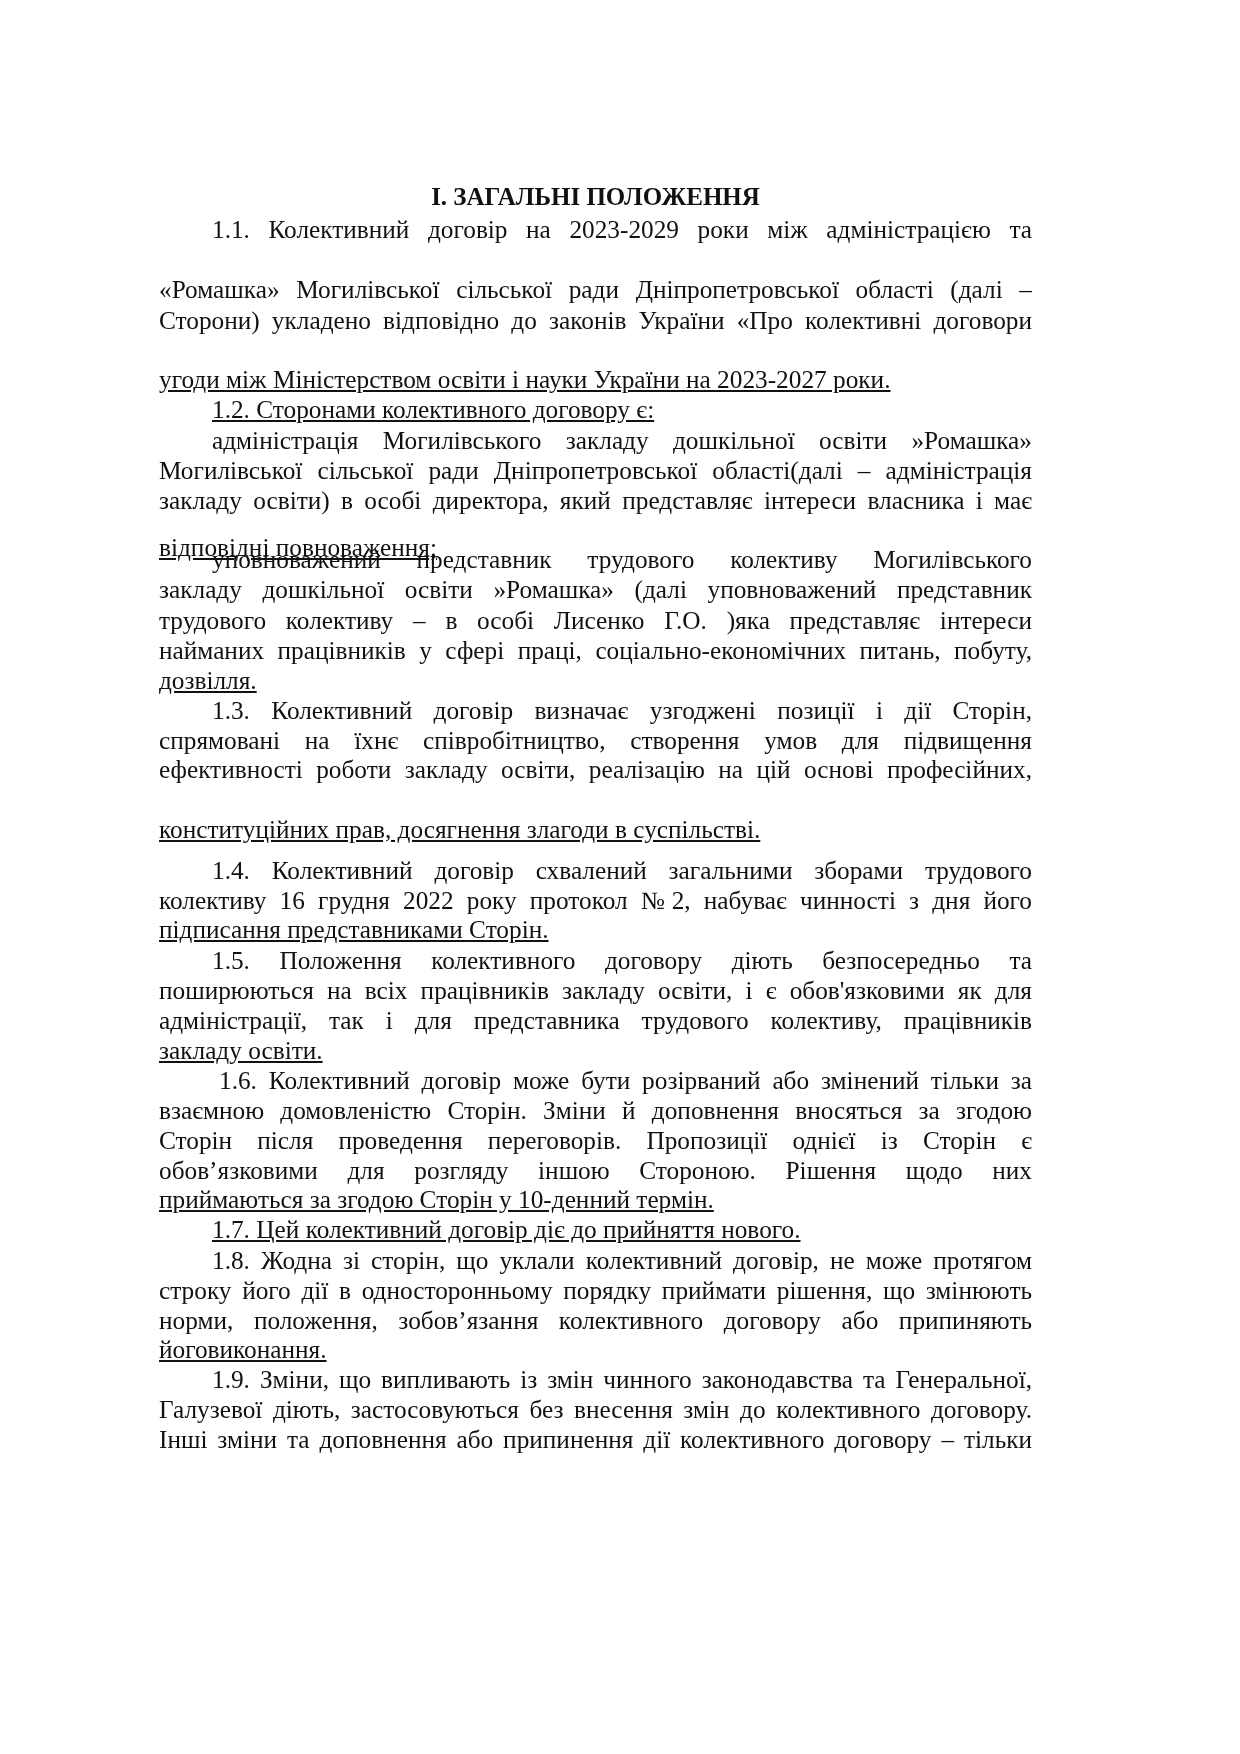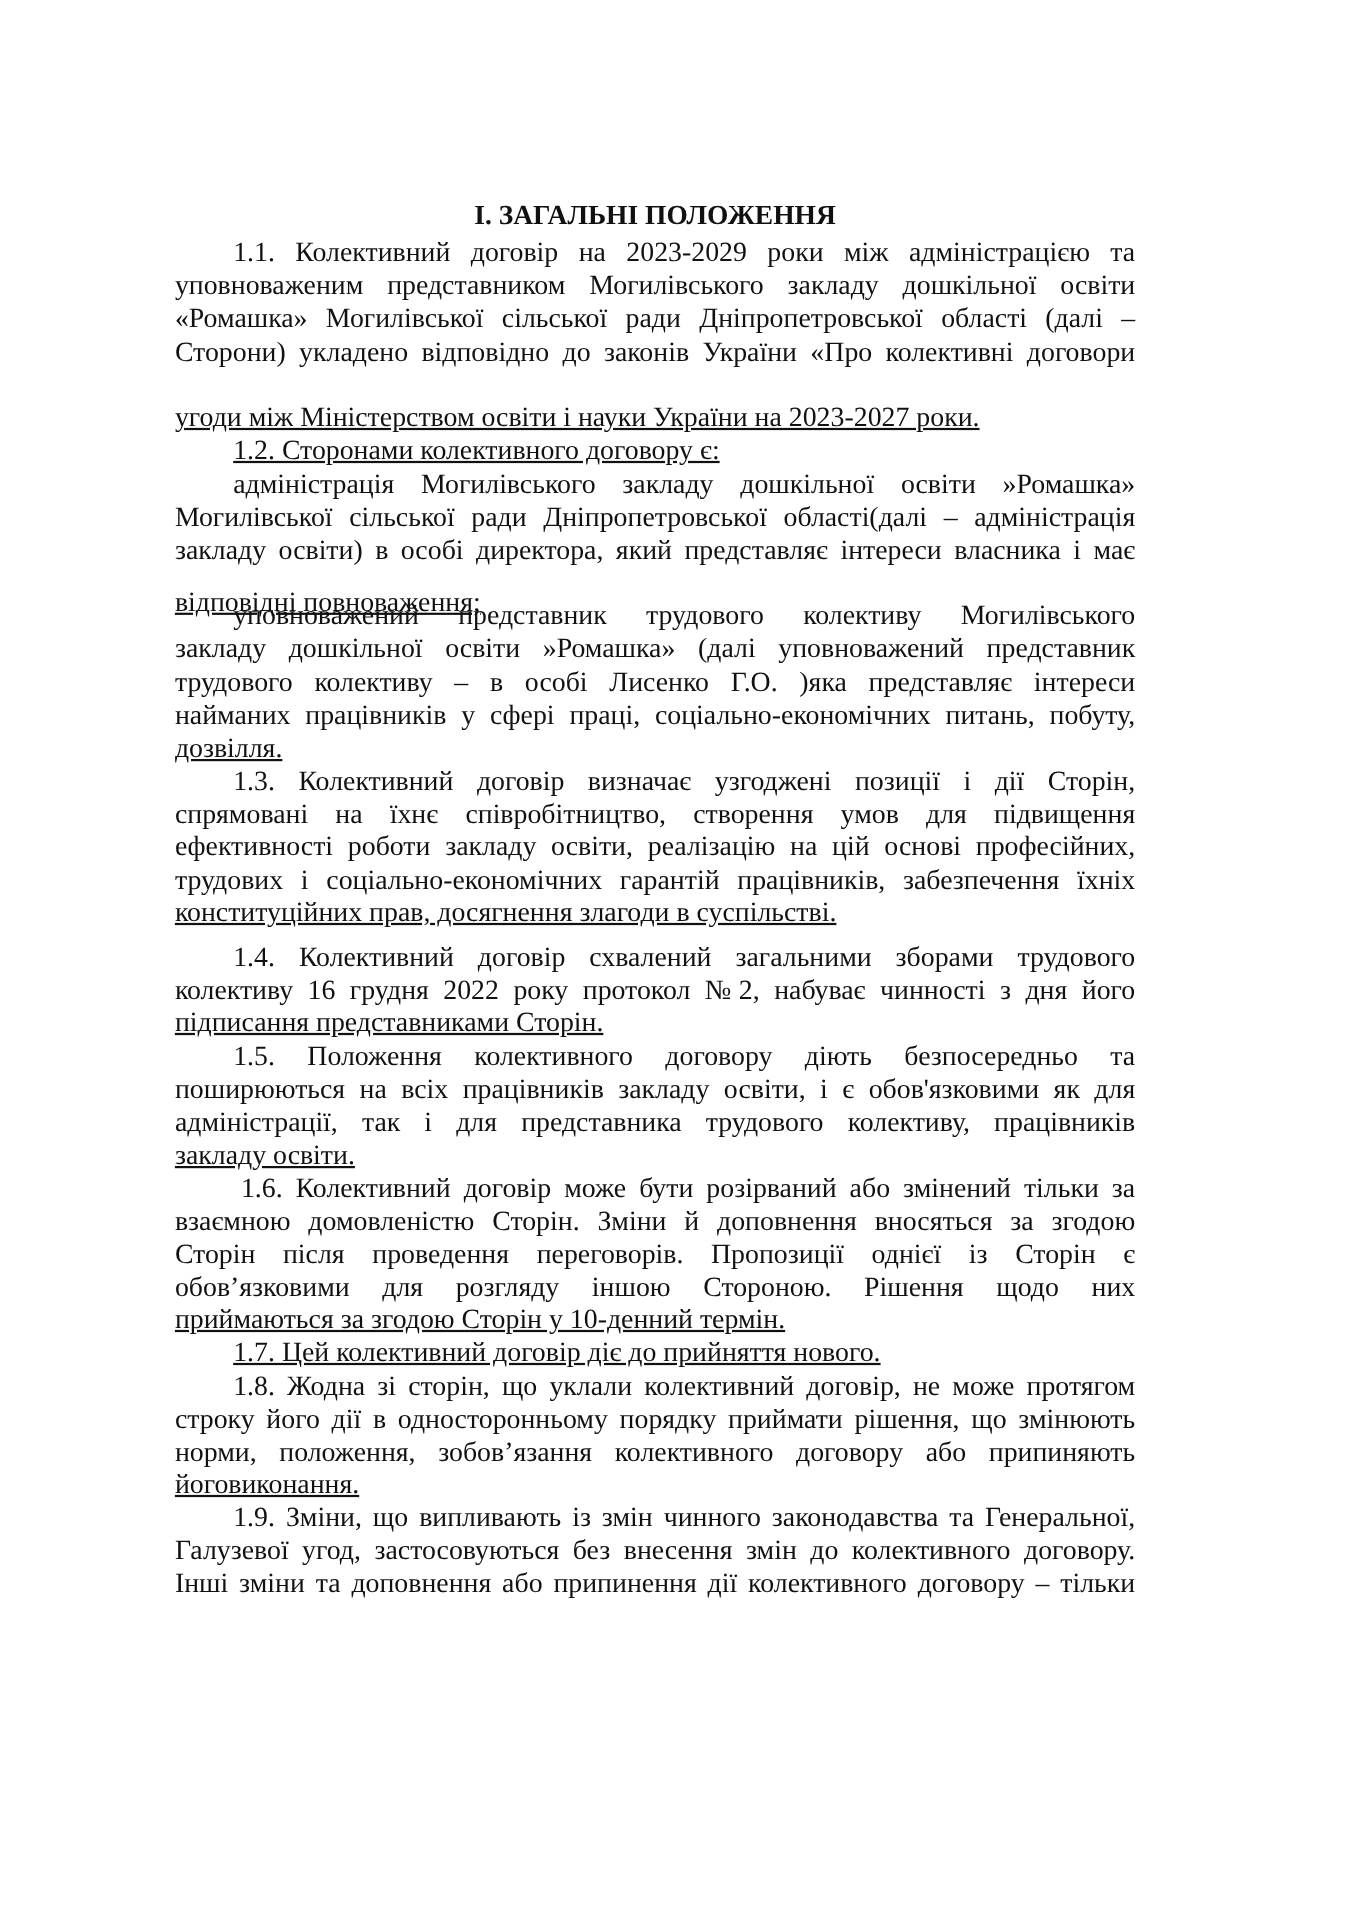--- a/index.html
+++ b/index.html
@@ -14,42 +14,40 @@
   .line.ind { left: 212px; width: 820px; }
   .line.ind2 { left: 219px; width: 813px; }
 </style>
 </head>
 <body>
 
 <div class="page">
   <div class="title" style="top:182px">І. ЗАГАЛЬНІ ПОЛОЖЕННЯ</div>
 
   <div class="line ind" style="top:214px">1.1. Колективний договір на 2023-2029 роки між адміністрацією та</div>
-  <div class="line" style="top:244px">уповноваженим представником Могилівського закладу дошкільної освіти</div>
   <div class="line" style="top:274px">«Ромашка» Могилівської сільської ради Дніпропетровської області (далі –</div>
   <div class="line" style="top:305px">Сторони) укладено відповідно до законів України «Про колективні договори</div>
   <div class="line last" style="top:364px">угоди між Міністерством освіти і науки України   на 2023-2027 роки.</div>
 
   <div class="line ind last" style="top:394px">1.2. Сторонами колективного договору є:</div>
 
   <div class="line ind" style="top:425px">адміністрація Могилівського закладу дошкільної освіти »Ромашка»</div>
   <div class="line" style="top:455px">Могилівської  сільської ради Дніпропетровської області(далі – адміністрація</div>
   <div class="line" style="top:485px">закладу освіти) в особі директора, який представляє інтереси власника і має</div>
   <div class="line last" style="top:532px">відповідні повноваження;</div>
 
   <div class="line ind" style="top:544px">уповноважений представник трудового колективу Могилівського</div>
   <div class="line" style="top:574px">закладу дошкільної освіти »Ромашка» (далі уповноважений представник</div>
   <div class="line" style="top:605px">трудового колективу – в особі Лисенко Г.О. )яка представляє інтереси</div>
   <div class="line" style="top:635px">найманих працівників у сфері праці, соціально-економічних питань, побуту,</div>
   <div class="line last" style="top:665px">дозвілля.</div>
 
   <div class="line ind" style="top:695px">1.3. Колективний договір визначає узгоджені позиції і дії Сторін,</div>
   <div class="line" style="top:725px">спрямовані на їхнє співробітництво, створення умов для підвищення</div>
   <div class="line" style="top:754px">ефективності роботи закладу освіти, реалізацію на цій основі професійних,</div>
-  <div class="line" style="top:785px">трудових і соціально-економічних гарантій працівників, забезпечення їхніх</div>
   <div class="line last" style="top:814px">конституційних прав, досягнення злагоди в суспільстві.</div>
 
   <div class="line ind" style="top:855px">1.4. Колективний договір схвалений загальними зборами трудового</div>
   <div class="line" style="top:885px">колективу 16 грудня 2022 року протокол №2, набуває чинності з дня його</div>
   <div class="line last" style="top:914px">підписання представниками Сторін.</div>
 
   <div class="line ind" style="top:945px">1.5. Положення колективного договору діють безпосередньо та</div>
   <div class="line" style="top:975px">поширюються на всіх працівників закладу освіти, і є обов'язковими як для</div>
   <div class="line" style="top:1005px">адміністрації, так і для представника трудового колективу, працівників</div>
   <div class="line last" style="top:1035px">закладу освіти.</div>
@@ -61,15 +59,15 @@
   <div class="line last" style="top:1184px">приймаються за згодою Сторін у 10-денний термін.</div>
 
   <div class="line ind last" style="top:1214px">1.7. Цей колективний договір діє до прийняття нового.</div>
 
   <div class="line ind" style="top:1245px">1.8. Жодна зі сторін, що уклали колективний договір, не може протягом</div>
   <div class="line" style="top:1275px">строку його дії в односторонньому порядку приймати рішення, що змінюють</div>
   <div class="line" style="top:1305px">норми, положення, зобов’язання колективного договору або припиняють</div>
   <div class="line last" style="top:1334px">йоговиконання.</div>
 
   <div class="line ind" style="top:1364px">1.9. Зміни, що випливають із змін чинного законодавства та Генеральної,</div>
-  <div class="line" style="top:1394px">Галузевої угод, застосовуються без внесення змін до колективного договору.</div>
+  <div class="line" style="top:1394px">Галузевої діють, застосовуються без внесення змін до колективного договору.</div>
   <div class="line" style="top:1424px">Інші зміни та доповнення або припинення дії колективного договору – тільки</div>
 </div>
 
 </body></html>

